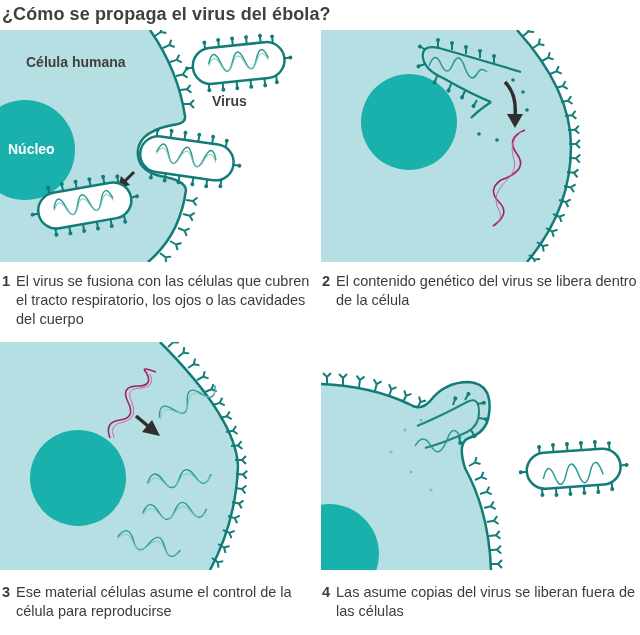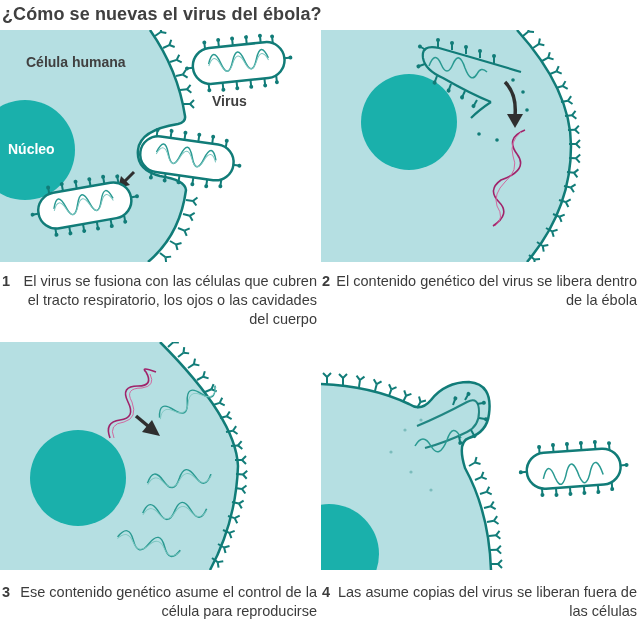--- a/index.html
+++ b/index.html
@@ -3,27 +3,27 @@
 <meta charset="utf-8">
 <style>
   * { margin:0; padding:0; box-sizing:border-box; }
   html, body { width:640px; height:635px; background:#ffffff; overflow:hidden; }
   body { position:relative; font-family:"Liberation Sans", sans-serif; color:#3a3a3a; }
   .title { position:absolute; left:2px; top:4px; font-size:18px; font-weight:bold; color:#404040; letter-spacing:0.1px; }
   .panel { position:absolute; overflow:hidden; }
   .panel svg { display:block; }
   .caption { position:absolute; font-size:14.5px; line-height:19px; color:#3c3c3c; }
   .caption .num { position:absolute; left:0; top:0; font-weight:bold; }
-  .caption .txt { display:block; padding-left:14px;text-align:right; }
+  .caption .txt { display:block; padding-left:14px; }
   .lbl { font-family:"Liberation Sans", sans-serif; font-weight:bold; }
 </style>
 </head>
 <body>
 
-<div class="title">¿Cómo se nuevas el virus del ébola?</div>
+<div class="title">¿Cómo se propaga el virus del ébola?</div>
 
 <div class="panel" style="left:0;top:30px;width:310px;height:232px;">
   <svg width="310" height="232" viewBox="0 0 310 232">
     <defs>
       <g id="rnaTeal">
         <path d="M0 14 Q6 -4 12 14 Q18 32 24 14 Q30 -4 36 14 Q42 32 48 14 Q54 -4 60 14" fill="none" stroke="#2a9a92" stroke-width="1.5"></path>
         <path d="M0 16 Q6 2 12 16 Q18 30 24 16 Q30 2 36 16 Q42 30 48 16 Q54 2 60 16" fill="none" stroke="#7cc6c0" stroke-width="1"></path>
       </g>
       <g id="spikeT">
           <line x1="0" y1="0" x2="0" y2="-6" stroke="#117c78" stroke-width="2"></line>
@@ -197,21 +197,21 @@
 
     <g>
       <path d="M204 100 Q184 108 196 124 Q208 140 180 150 Q166 160 178 172 Q190 184 172 196" fill="none" stroke="#a0236a" stroke-width="1.6"></path>
       <path d="M200 102 Q188 112 192 126 Q198 140 184 152 Q172 164 176 176 Q184 188 174 196" fill="none" stroke="#d06aa0" stroke-width="1"></path>
     </g>
   </svg>
 </div>
 
 <div class="caption" style="left:322px;top:272px;width:315px;">
   <span class="num">2</span>
-  <span class="txt">El contenido genético del virus se libera dentro de la ébola</span>
+  <span class="txt">El contenido genético del virus se libera dentro de la célula</span>
 </div>
 
 <div class="panel" style="left:0;top:342px;width:310px;height:228px;">
   <svg width="310" height="228" viewBox="0 0 310 228">
     <defs>
       <g id="recY3">
           <line x1="0" y1="0" x2="7" y2="0" stroke="#117c78" stroke-width="2"></line>
           <line x1="7" y1="0" x2="11" y2="-4" stroke="#117c78" stroke-width="2"></line>
           <line x1="7" y1="0" x2="11" y2="4" stroke="#117c78" stroke-width="2"></line>
         </g>
@@ -263,21 +263,21 @@
         <use href="#tealWave" transform="translate(142,160) rotate(-4)"></use>
       </g>
     <g>
         <use href="#tealWave" transform="translate(120,184) rotate(12)"></use>
       </g>
   </svg>
 </div>
 
 <div class="caption" style="left:2px;top:583px;width:315px;">
   <span class="num">3</span>
-  <span class="txt">Ese contenido genético asume el control de la célula para reproducirse</span>
+  <span class="txt">Ese material células asume el control de la célula para reproducirse</span>
 </div>
 
 <div class="panel" style="left:321px;top:342px;width:319px;height:228px;">
   <svg width="319" height="228" viewBox="0 0 319 228">
     <defs>
       <g id="recY4">
           <line x1="0" y1="0" x2="0" y2="-7" stroke="#117c78" stroke-width="2"></line>
           <line x1="0" y1="-7" x2="-4" y2="-11" stroke="#117c78" stroke-width="2"></line>
           <line x1="0" y1="-7" x2="4" y2="-11" stroke="#117c78" stroke-width="2"></line>
         </g>

